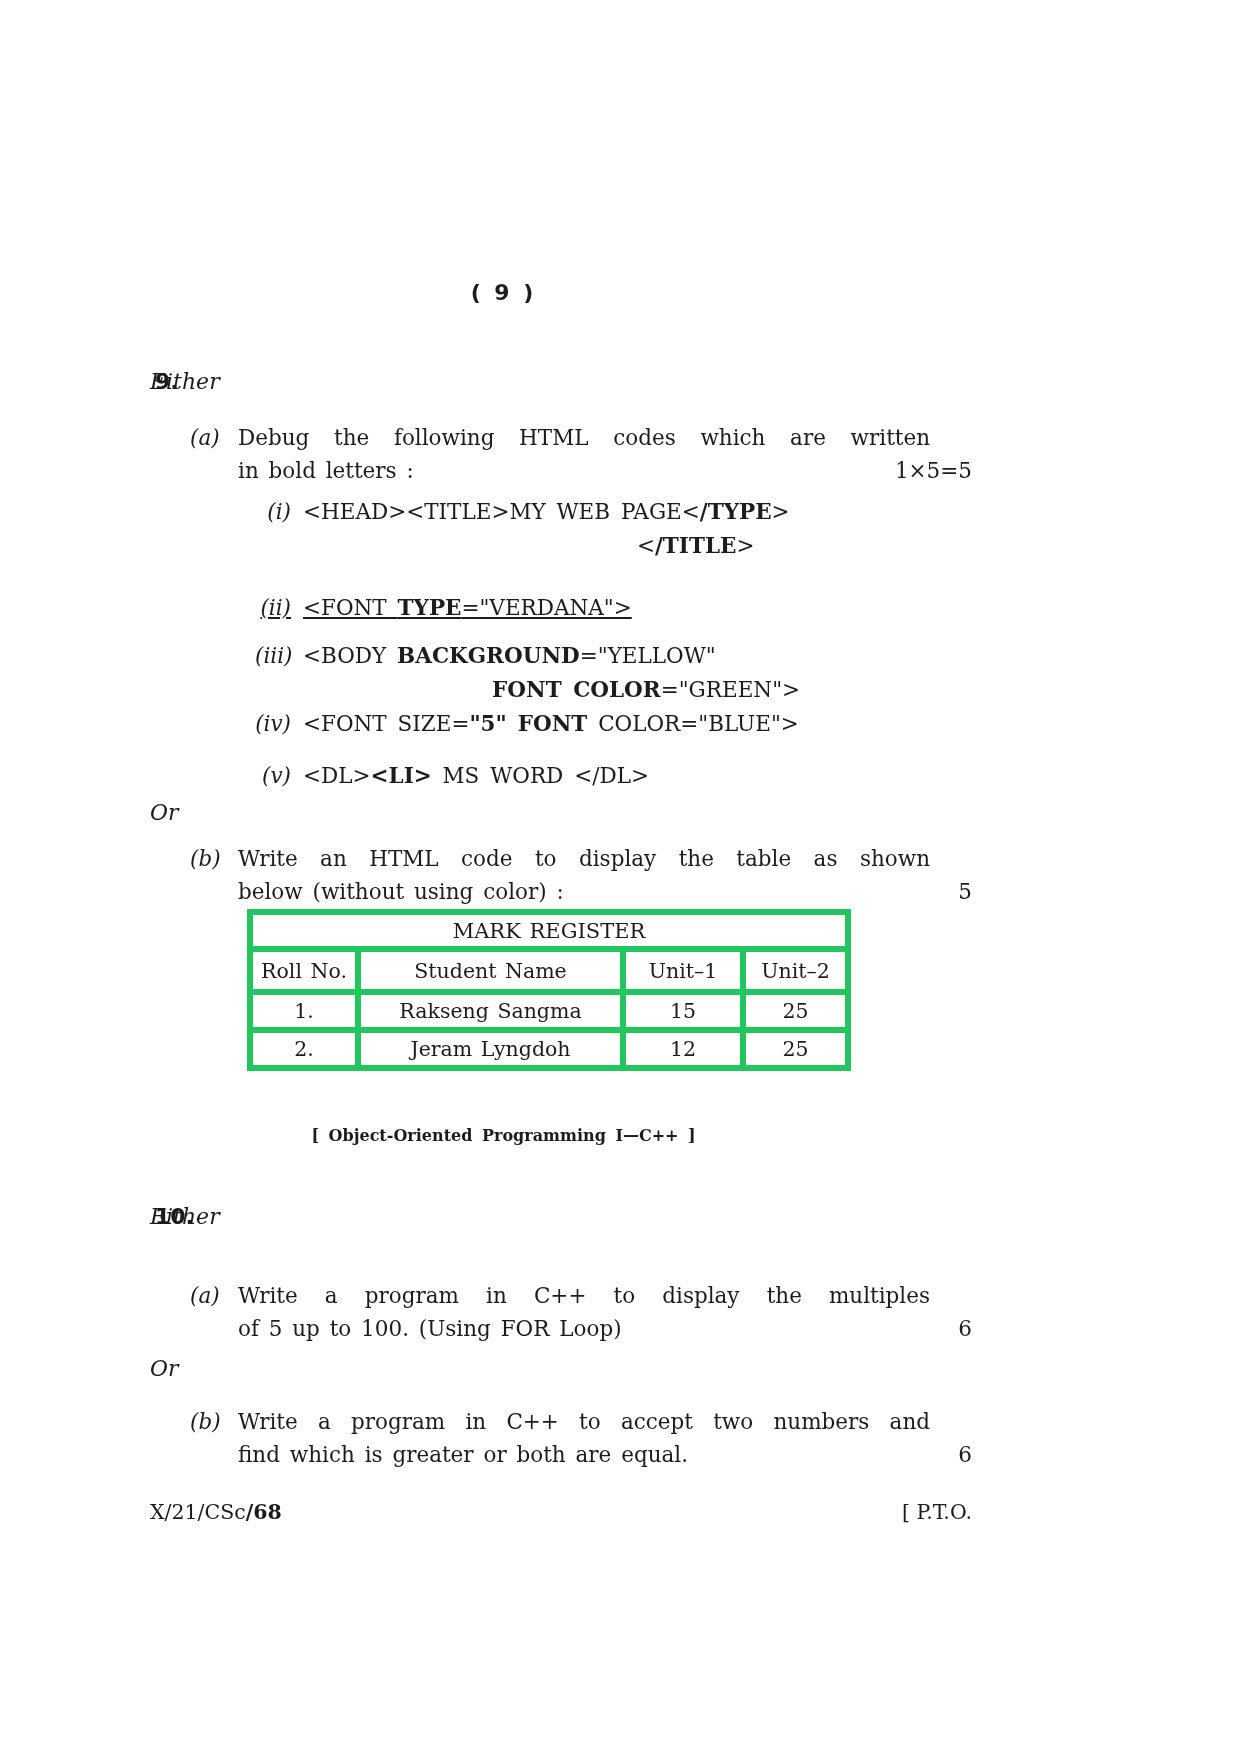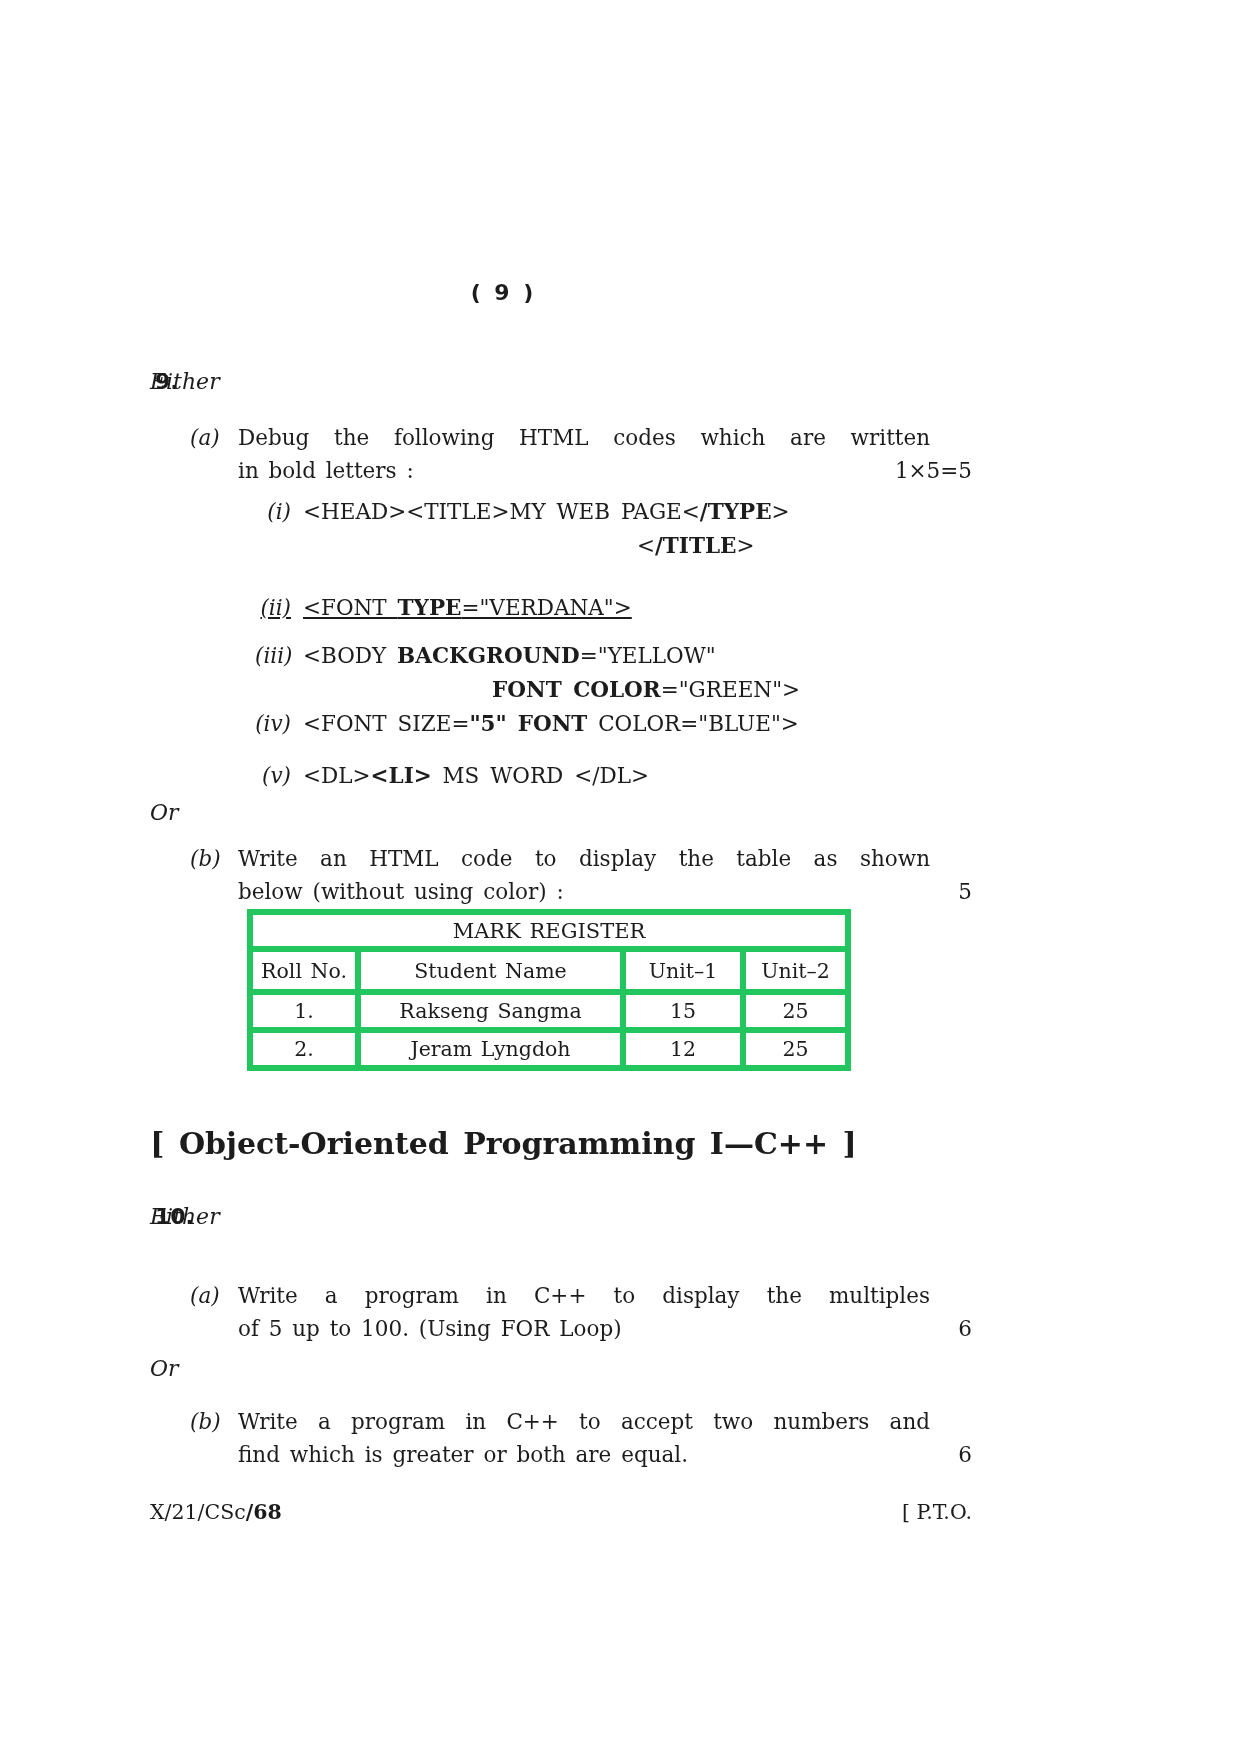--- a/index.html
+++ b/index.html
@@ -55,21 +55,21 @@
   table.marks-table td, table.marks-table th {
     border:6px solid #22c55e; text-align:center; font-weight:normal;
     word-spacing:2px;
   }
   .tbl-title { height:37px; font-size:21px; }
   .tbl-head td { height:43px; }
   .tbl-row td { height:38px; }
 
   .section-header {
     top:1126px; text-align:center; padding-right:115px;
-    font-weight:bold; font-size:30px; word-spacing:4px;
+    font-weight:bold; font-size:16px; word-spacing:4px;
   }
   .footer {
     top:1500px; display:flex; justify-content:space-between;
     font-size:20.5px;
     align-items:flex-end;
   }
 </style>
 </head>
 <body>
 

